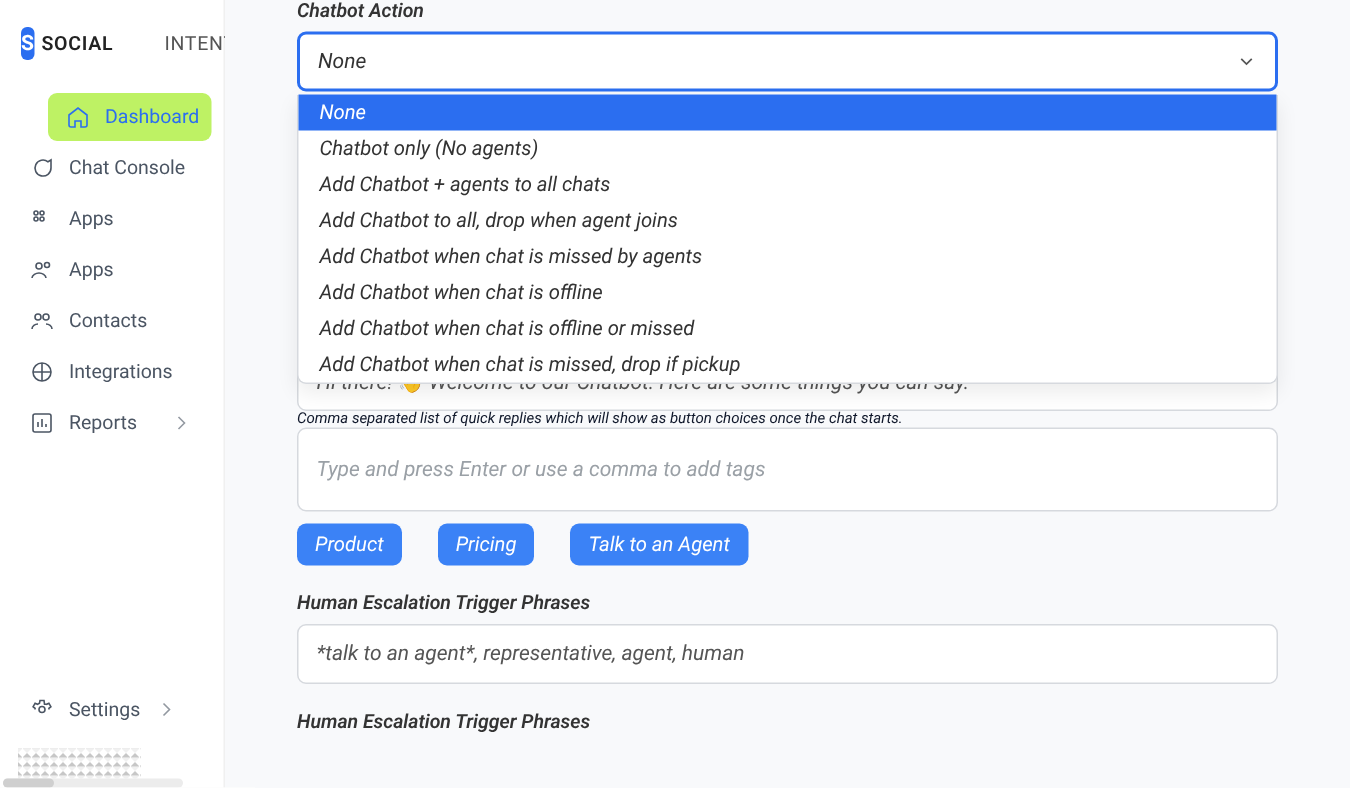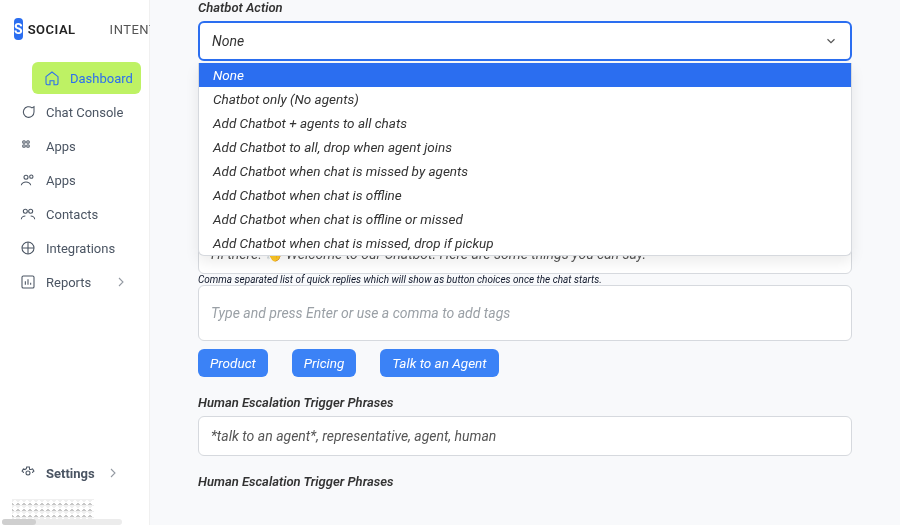--- a/index.html
+++ b/index.html
@@ -44,21 +44,21 @@
     gap:10px;
     color:#4b5563;
     font-size:13px;
     cursor:pointer;
     border-radius:6px;
     margin:2px 8px;
   }
   .nav-item.active { background:#bef264; color:#2b6ef0;margin-left:32px; }
   .nav-item .icon { width:16px; height:16px; flex-shrink:0; fill:none; stroke:currentColor; stroke-width:1.6;}
   .nav-item .chev { margin-left:auto; opacity:.6;}
-  .nav-bottom { position:absolute; bottom:34px; left:0; right:16px;font-weight:bold;}
+  .nav-bottom { position:absolute; bottom:34px; left:0; right:16px;}
   .pixelated {
     position:absolute; left:12px; bottom:6px; width:82px; height:20px;
     background-image:
       linear-gradient(45deg,#bbb 25%,transparent 25%),
       linear-gradient(-45deg,#bbb 25%,transparent 25%),
       linear-gradient(45deg,transparent 75%,#ddd 75%),
       linear-gradient(-45deg,transparent 75%,#ddd 75%);
     background-size:6px 6px;
     filter:contrast(1.2);
   }

